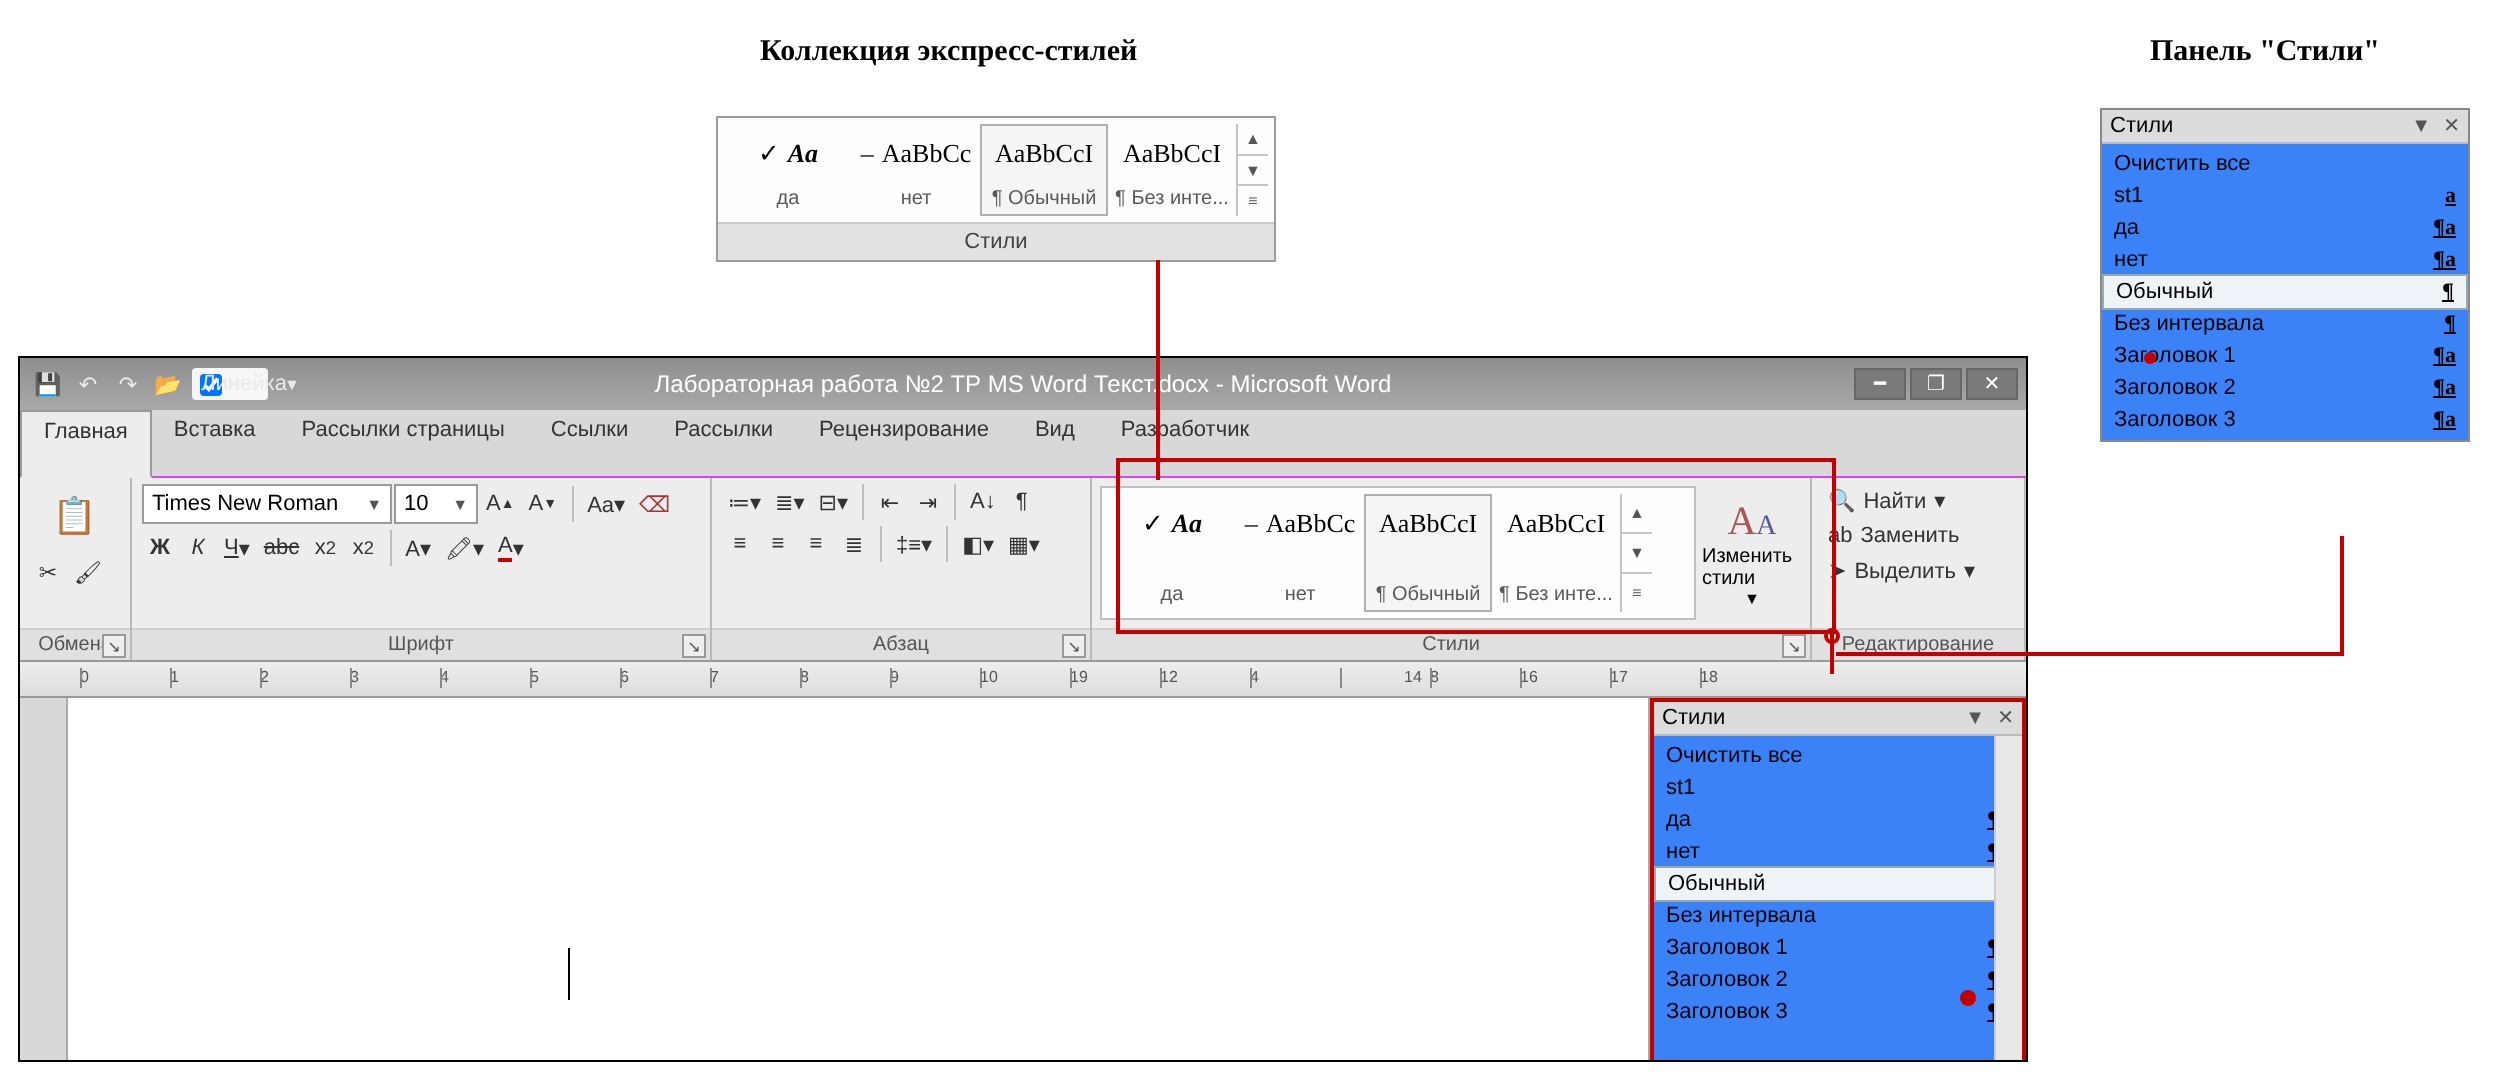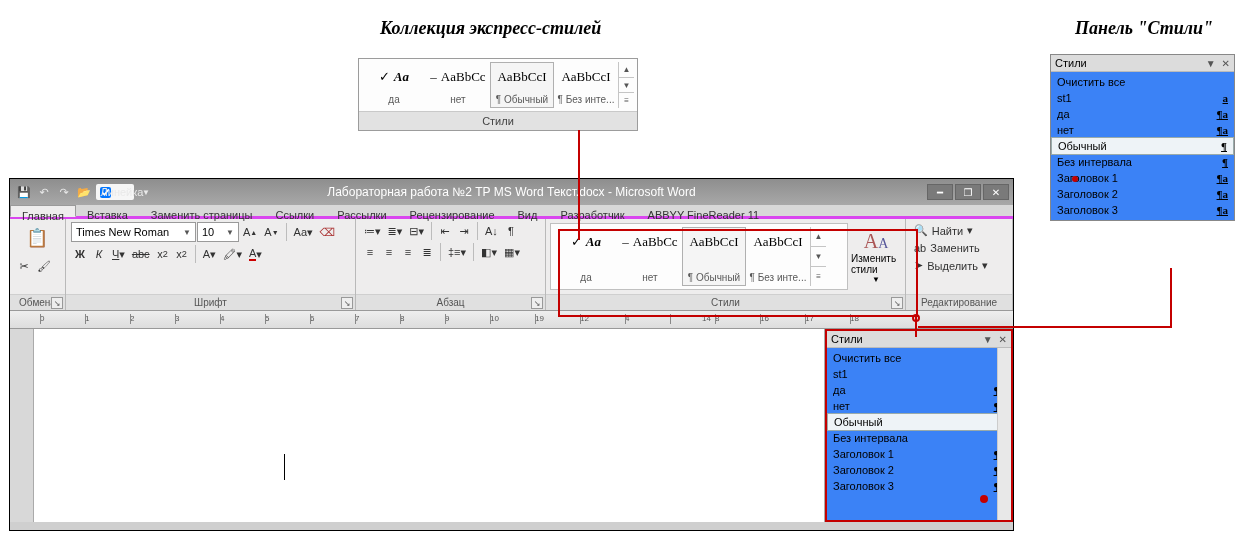--- a/index.html
+++ b/index.html
@@ -8,23 +8,22 @@
     font-family: "Segoe UI", Tahoma, sans-serif;
     font-size: 11px;
     background: #fff;
     color: #000;
     width: 1250px;
     height: 539px;
     position: relative;
   }
   .caption {
     font-family: Georgia, "Times New Roman", serif;
-    font-style: italic;
     font-weight: bold;
-    font-size: 18px;
+    font-size: 15px;
     position: absolute;
   }
 
   
   .gallery-callout {
     position: absolute;
     left: 358px;
     top: 58px;
     border: 1px solid #9c9c9c;
     background: #e8e8e8;
@@ -195,22 +194,22 @@
     width: 26px; height: 16px;
     background: #7a7a7a;
     border: 1px solid #666;
     display:flex; align-items:center; justify-content:center;
     font-size: 10px;
     cursor: pointer;
   }
   .tabs {
     display: flex;
     background: #d8d8d8;
-    border-bottom: 3px solid #d946ef;
-    height: 14px;
+    border-bottom: 1px solid #d946ef;
+    height: 34px;
     font-size: 11px;
   }
   .tab {
     padding: 4px 11px;
     color: #333;
     cursor: pointer;
     border-right: 1px solid transparent;
   }
   .tab.active {
     background: #eeeded;
@@ -464,27 +463,26 @@
     <div class="win-btns">
       <span>━</span>
       <span>❐</span>
       <span>✕</span>
     </div>
   </div>
 
   <div class="tabs">
     <div class="tab active">Главная</div>
     <div class="tab">Вставка</div>
-    <div class="tab">Заменить страницы</div>
+    <div class="tab">Рассылки страницы</div>
     <div class="tab">Ссылки</div>
     <div class="tab">Рассылки</div>
     <div class="tab">Рецензирование</div>
     <div class="tab">Вид</div>
     <div class="tab">Разработчик</div>
-    <div class="tab">ABBYY FineReader 11</div>
   </div>
 
   <div class="ribbon">
 
     <div class="group" style="width:56px;">
       <div class="group-body">
         <div class="btn-sm" style="height:32px;font-size:18px;">📋</div>
         <div class="row">
           <div class="btn-sm">✂</div>
           <div class="btn-sm">🖌</div>

